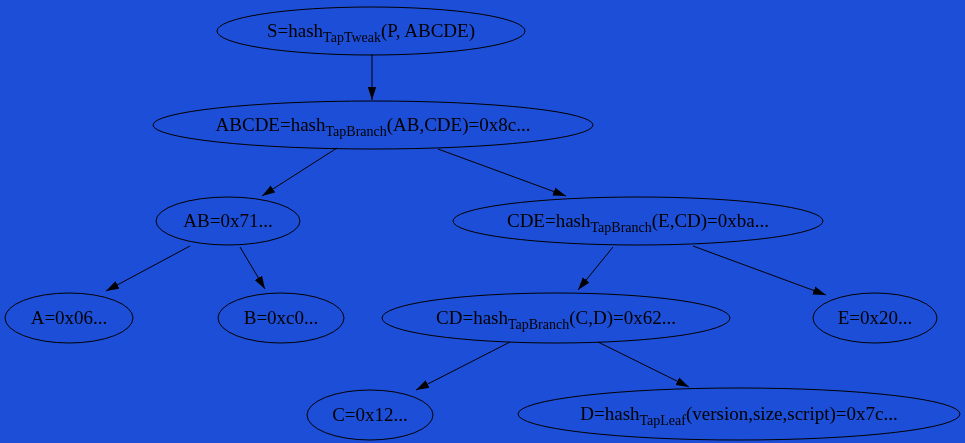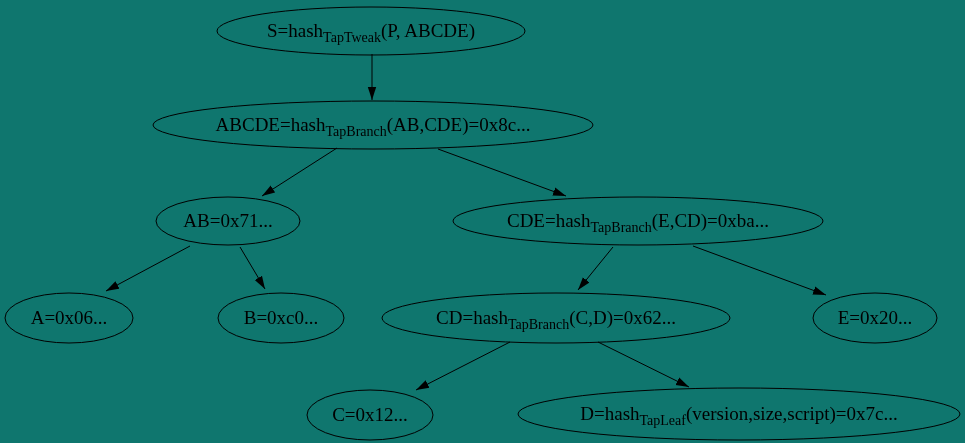--- a/index.html
+++ b/index.html
@@ -4,21 +4,21 @@
 <style>
   html, body {
     margin: 0;
     padding: 0;
     background: #ffffff;
   }
   .canvas {
     position: relative;
     width: 965px;
     height: 443px;
-    background: #0f766e;
+    background: #1d4ed8;
     overflow: hidden;
   }
   svg text {
     font-family: "Liberation Serif", "DejaVu Serif", serif;
     font-size: 19px;
     fill: #000000;
   }
   svg tspan.sub {
     font-size: 14px;
   }

